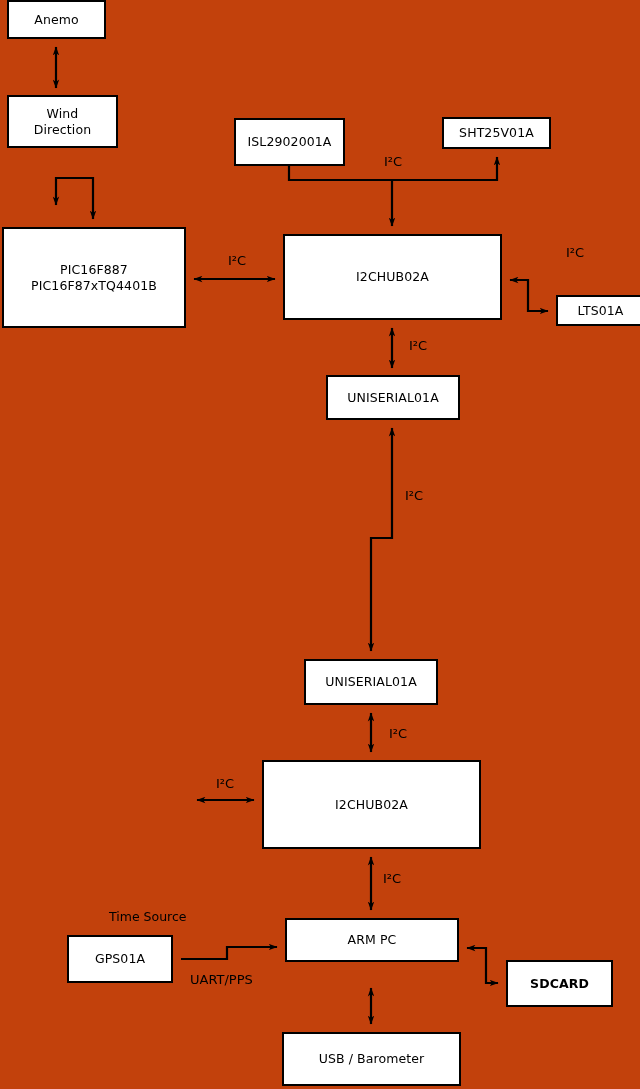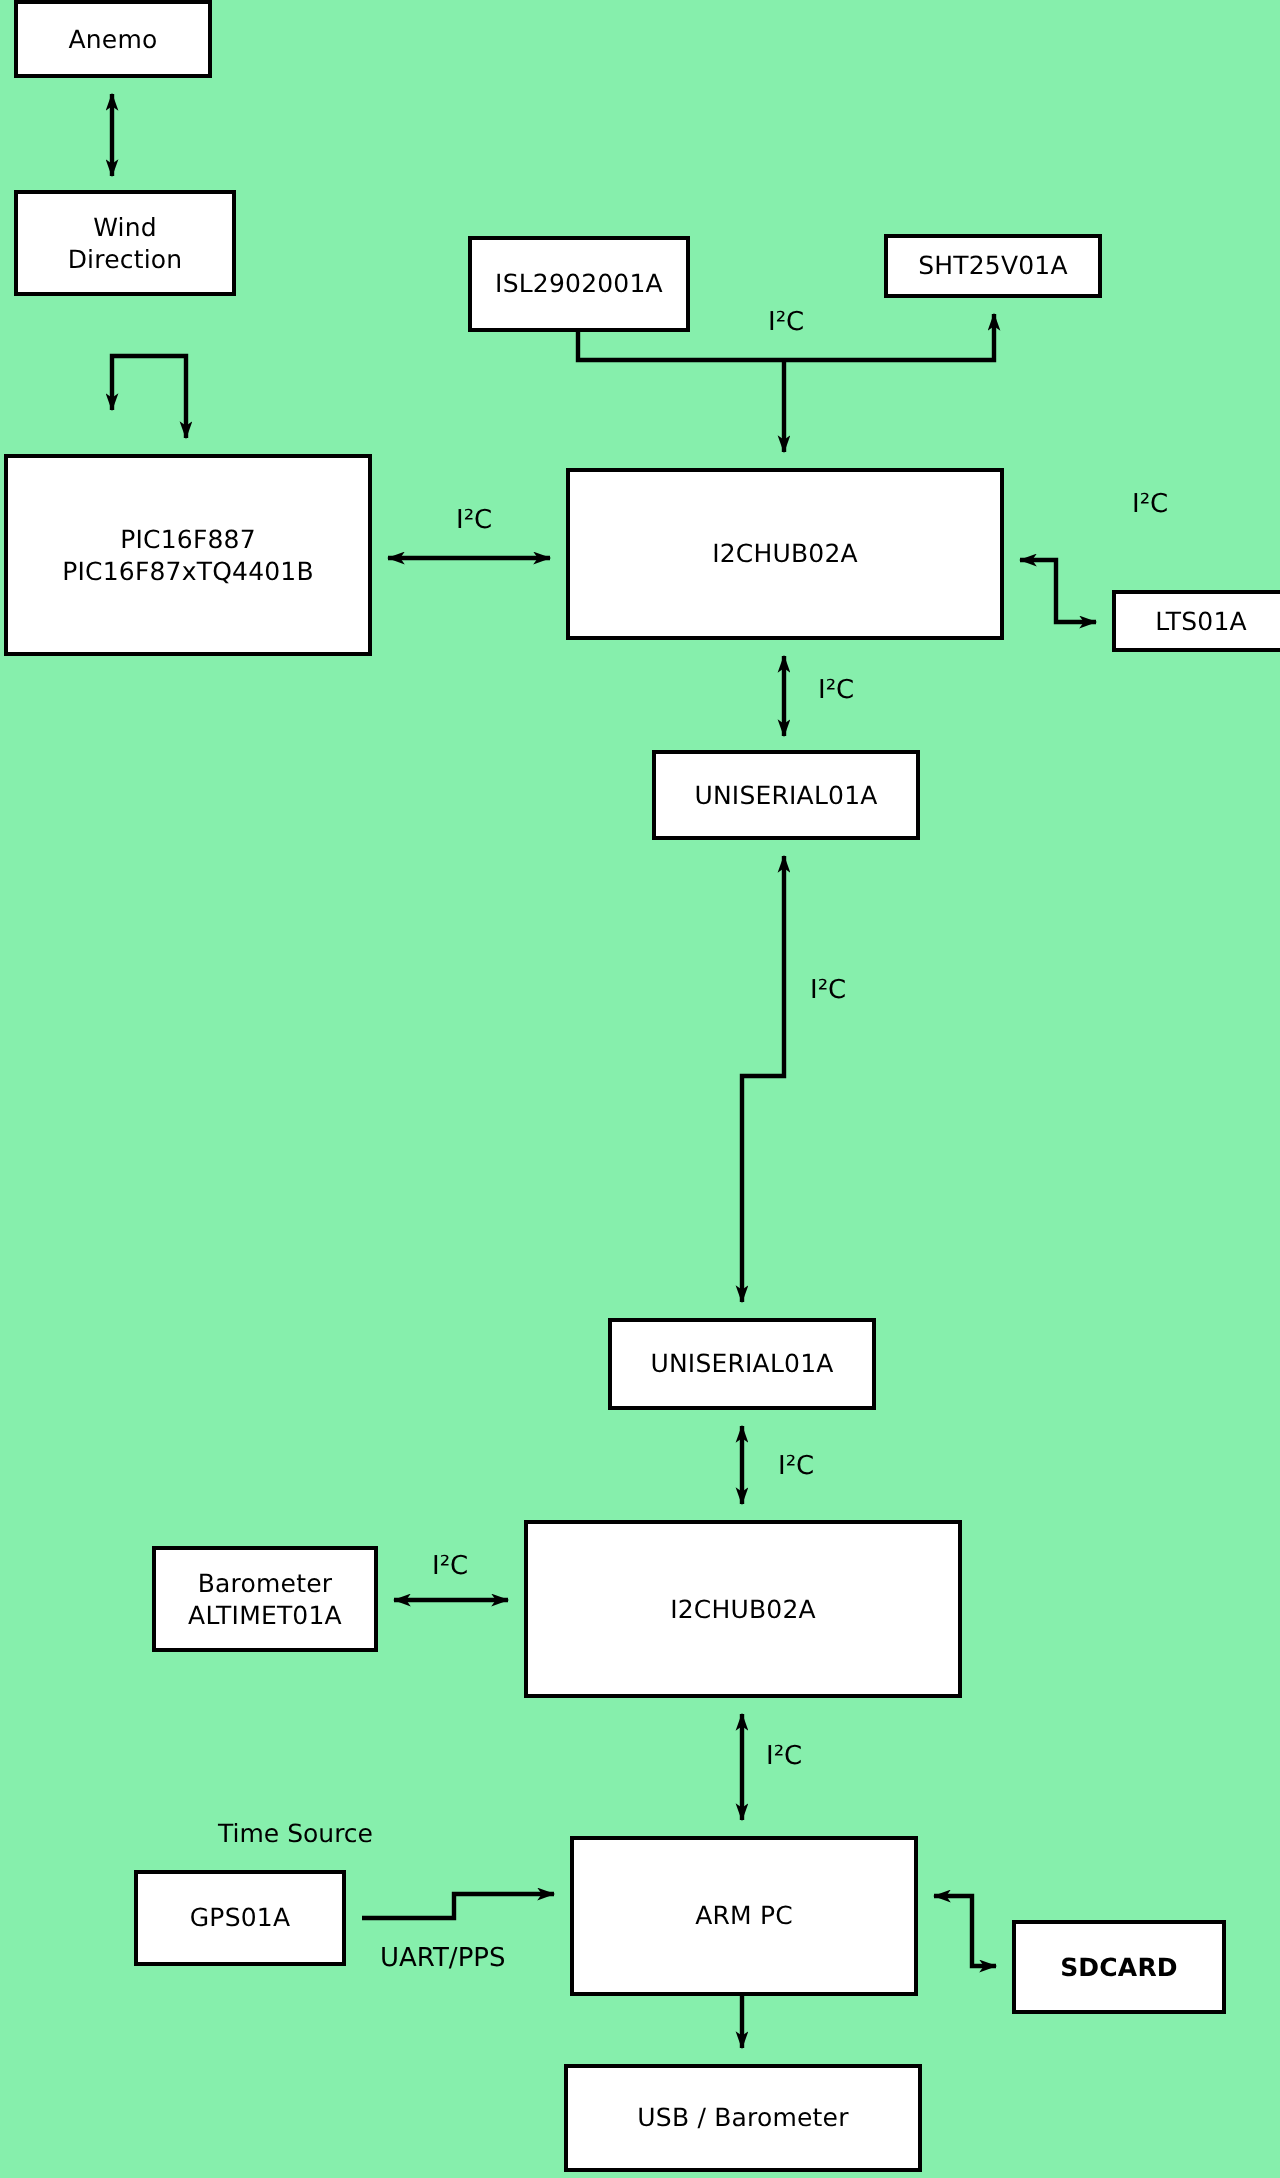--- a/index.html
+++ b/index.html
@@ -4,21 +4,21 @@
 <style>
   html, body {
     margin: 0;
     padding: 0;
     background: #ffffff;
   }
   #diagram-root {
     position: relative;
     width: 640px;
     height: 1089px;
-    background: #86efac;
+    background: #c2410c;
     font-family: "DejaVu Sans", "Liberation Sans", sans-serif;
     overflow: hidden;
   }
   svg.layer {
     position: absolute;
     top: 0;
     left: 0;
     width: 640px;
     height: 1089px;
   }
@@ -135,34 +135,30 @@
   </div>
 
   <div class="node-box" style="left:326px; top:375px; width:134px; height:45px;">
     <span class="node-label">UNISERIAL01A</span>
   </div>
 
   <div class="node-box" style="left:304px; top:659px; width:134px; height:46px;">
     <span class="node-label">UNISERIAL01A</span>
   </div>
 
-  <div class="node-box" style="left:76px; top:773px; width:113px; height:53px;">
-    <span class="node-label">Barometer
-ALTIMET01A</span>
-  </div>
 
   <div class="node-box" style="left:262px; top:760px; width:219px; height:89px;">
     <span class="node-label">I2CHUB02A</span>
   </div>
 
   <div class="node-box" style="left:67px; top:935px; width:106px; height:48px;">
     <span class="node-label">GPS01A</span>
   </div>
 
-  <div class="node-box" style="left:285px; top:918px; width:174px; height:80px;">
+  <div class="node-box" style="left:285px; top:918px; width:174px; height:44px;">
     <span class="node-label">ARM PC</span>
   </div>
 
   <div class="node-box" style="left:506px; top:960px; width:107px; height:47px;font-weight:bold;">
     <span class="node-label">SDCARD</span>
   </div>
 
   <div class="node-box" style="left:282px; top:1032px; width:179px; height:54px;">
     <span class="node-label">USB / Barometer</span>
   </div>

